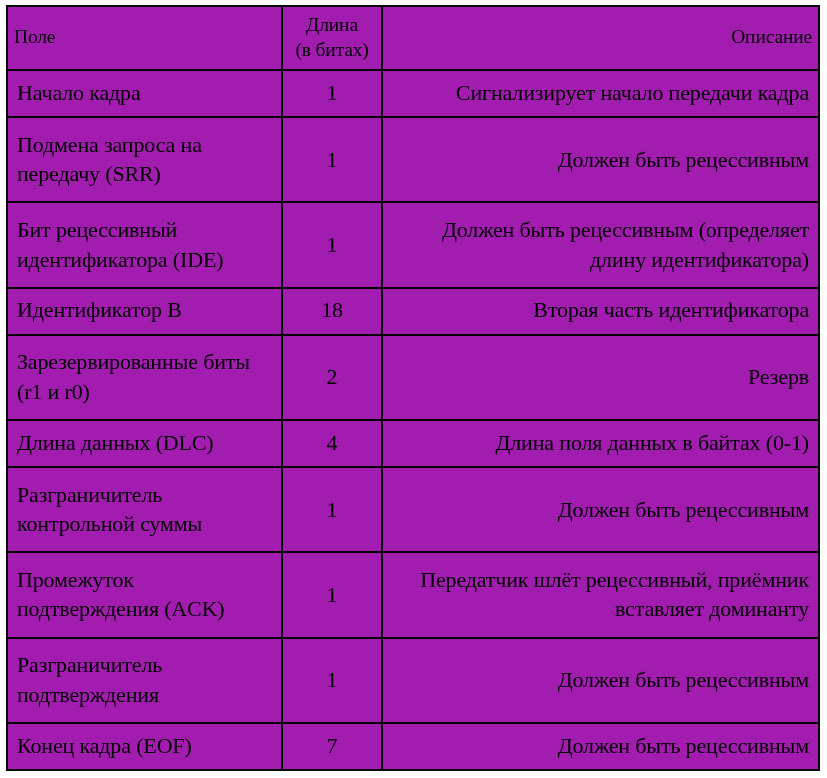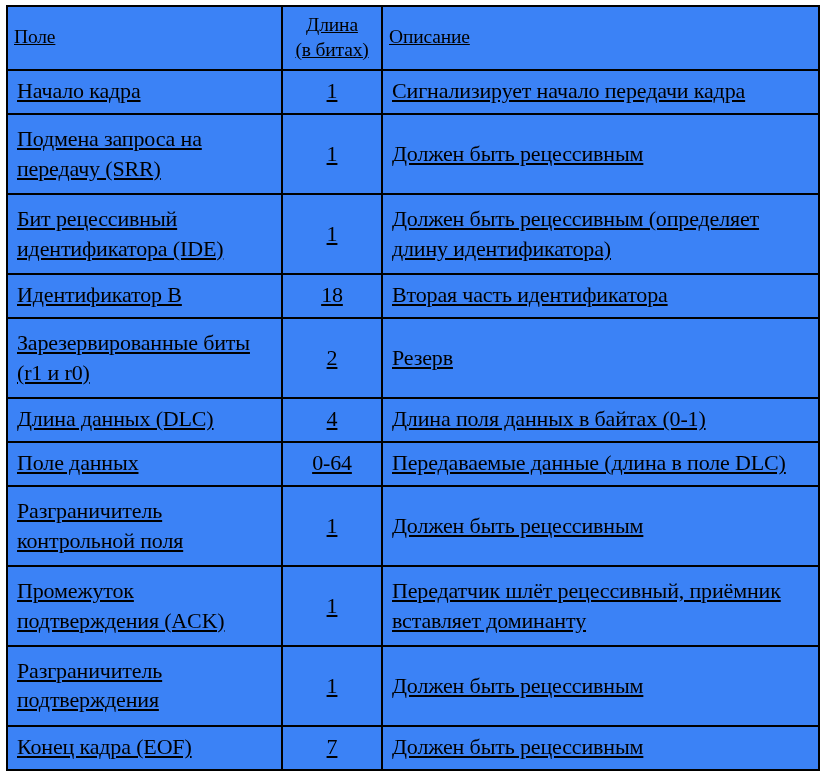--- a/index.html
+++ b/index.html
@@ -22,22 +22,21 @@
     width: 812px;
     height: 766px;
     box-sizing: border-box;
   }
 
   table.can-frame-table {
     border-collapse: collapse;
     width: 812px;
     height: 766px;
     table-layout: fixed;
-    background: #3b82f6;
-    text-decoration: underline;
+    background: #a21caf;
   }
 
   table.can-frame-table td,
   table.can-frame-table th {
     border: 2.5px solid #000000;
     padding: 0;
     vertical-align: middle;
     font-weight: normal;
     color: #000000;
   }
@@ -56,21 +55,21 @@
 
   .head .cell-inner {
     text-align: center;
     font-size: 19.5px;
     line-height: 1.26;
     padding: 6px 6px 7px 6px;
   }
 
   .c-field .cell-inner { text-align: left; }
   .c-len .cell-inner   { text-align: center; }
-  .c-desc .cell-inner  { text-align: left; }
+  .c-desc .cell-inner  { text-align: right; }
 
   .two-line .cell-inner { line-height: 1.34; }
 
   .nowrap { white-space: nowrap; }
   .l2 { display: block; }
 </style>
 </head>
 <body>
 
 <div class="table-wrap">
@@ -197,42 +196,27 @@
         <td class="c-len">
           <div class="cell-inner"><span>4</span></div>
         </td>
         <td class="c-desc">
           <div class="cell-inner">
               <span class="l2">Длина поля данных в байтах (0-1)</span>
             </div>
         </td>
       </tr>
 
-      <tr>
-        <td class="c-field">
-          <div class="cell-inner">
-              <span class="l2">Поле данных</span>
-            </div>
-        </td>
-        <td class="c-len">
-          <div class="cell-inner"><span>0-64</span></div>
-        </td>
-        <td class="c-desc">
-          <div class="cell-inner">
-              <span class="l2 nowrap">Передаваемые данные (длина в поле DLC)</span>
-            </div>
-        </td>
-      </tr>
 
 
       <tr class="two-line">
         <td class="c-field">
           <div class="cell-inner">
             <span class="l2">Разграничитель</span>
-            <span class="l2">контрольной поля</span>
+            <span class="l2">контрольной суммы</span>
           </div>
         </td>
         <td class="c-len">
           <div class="cell-inner"><span>1</span></div>
         </td>
         <td class="c-desc">
           <div class="cell-inner">
               <span class="l2">Должен быть рецессивным</span>
             </div>
         </td>

